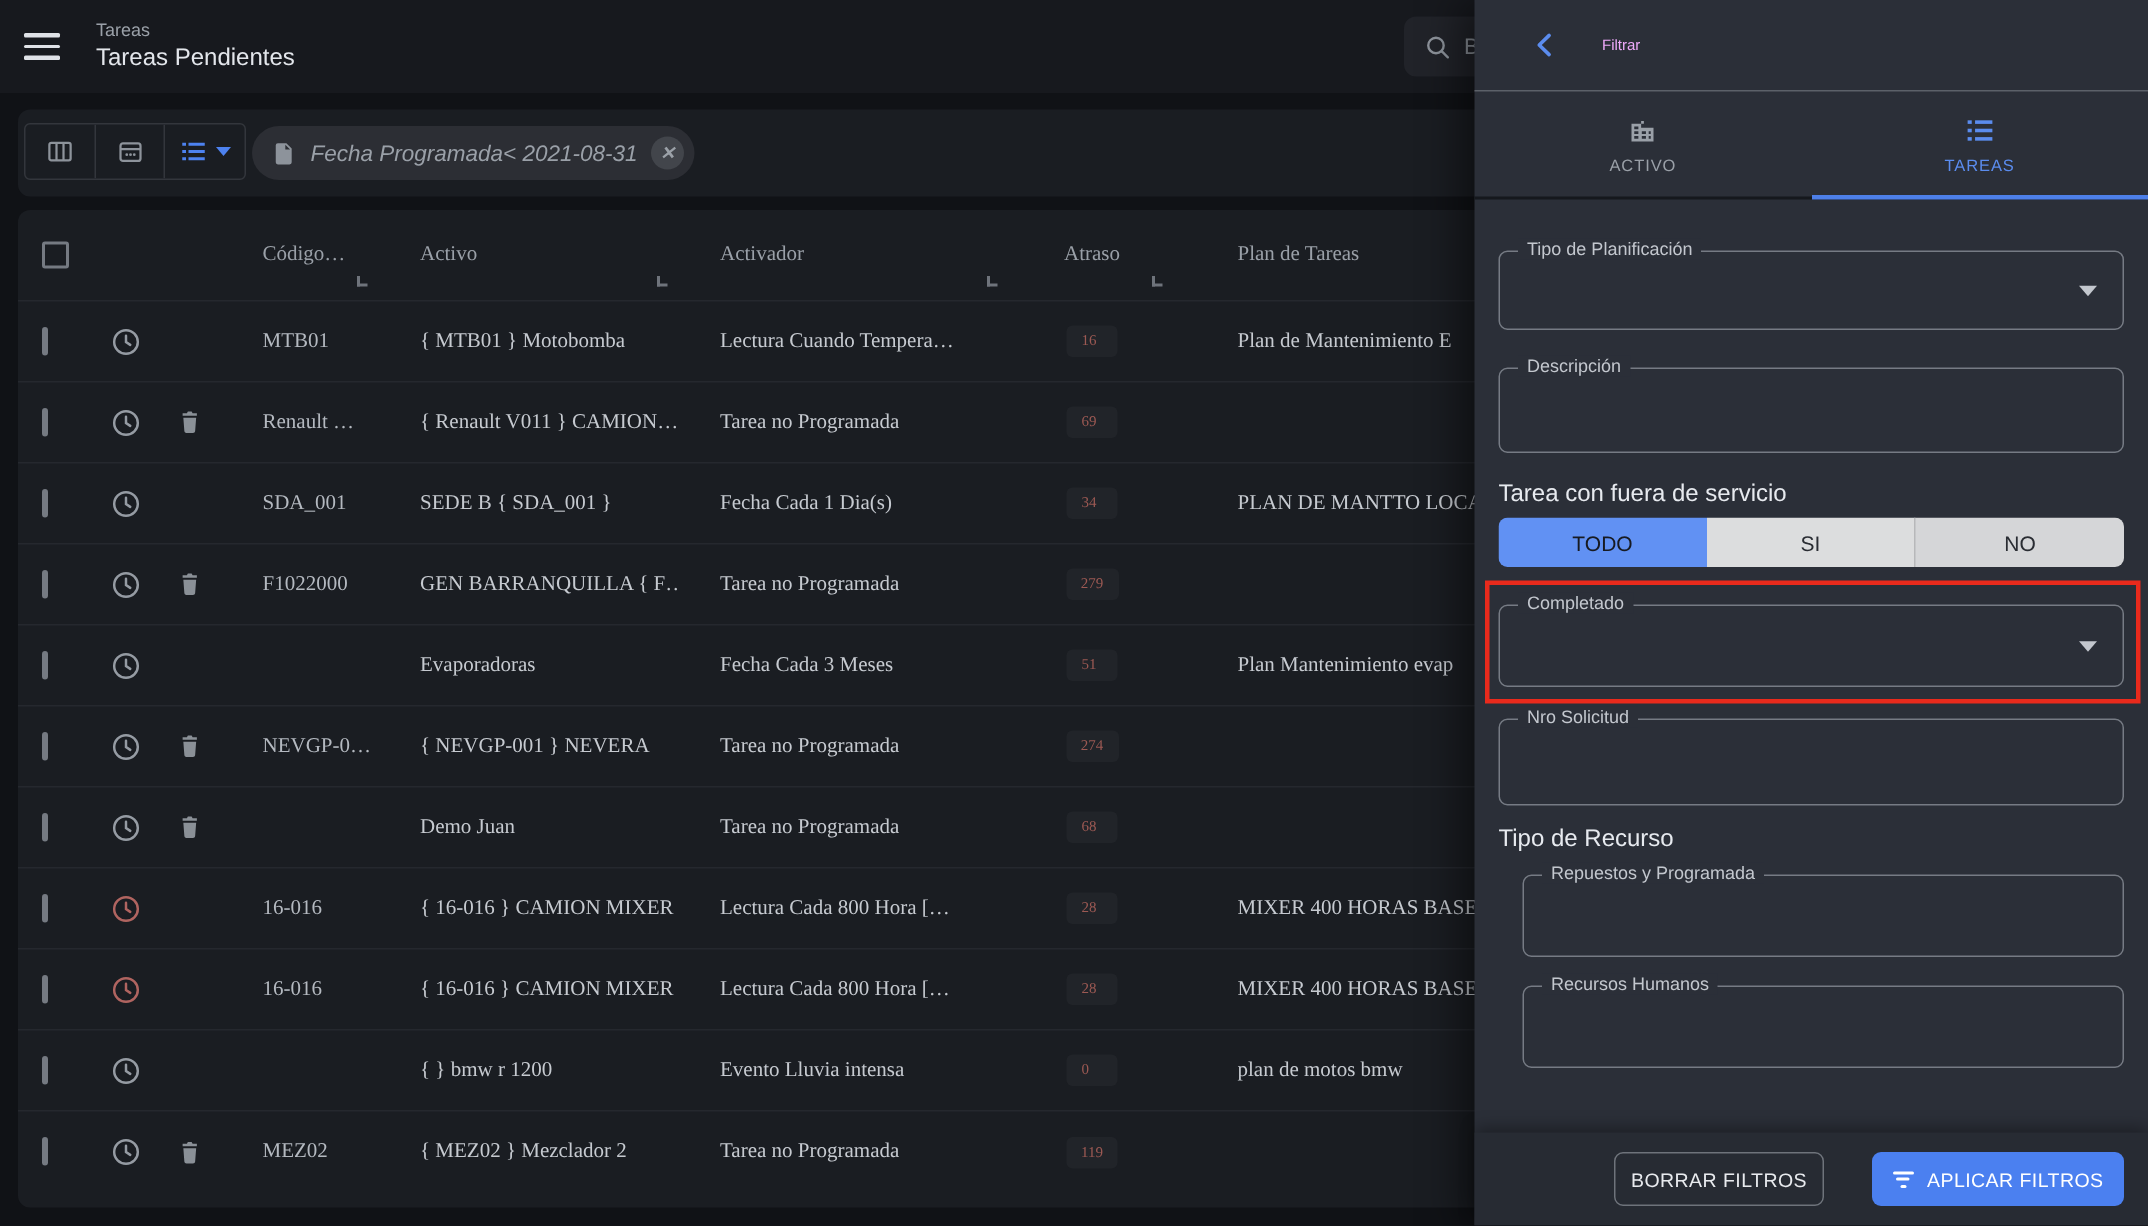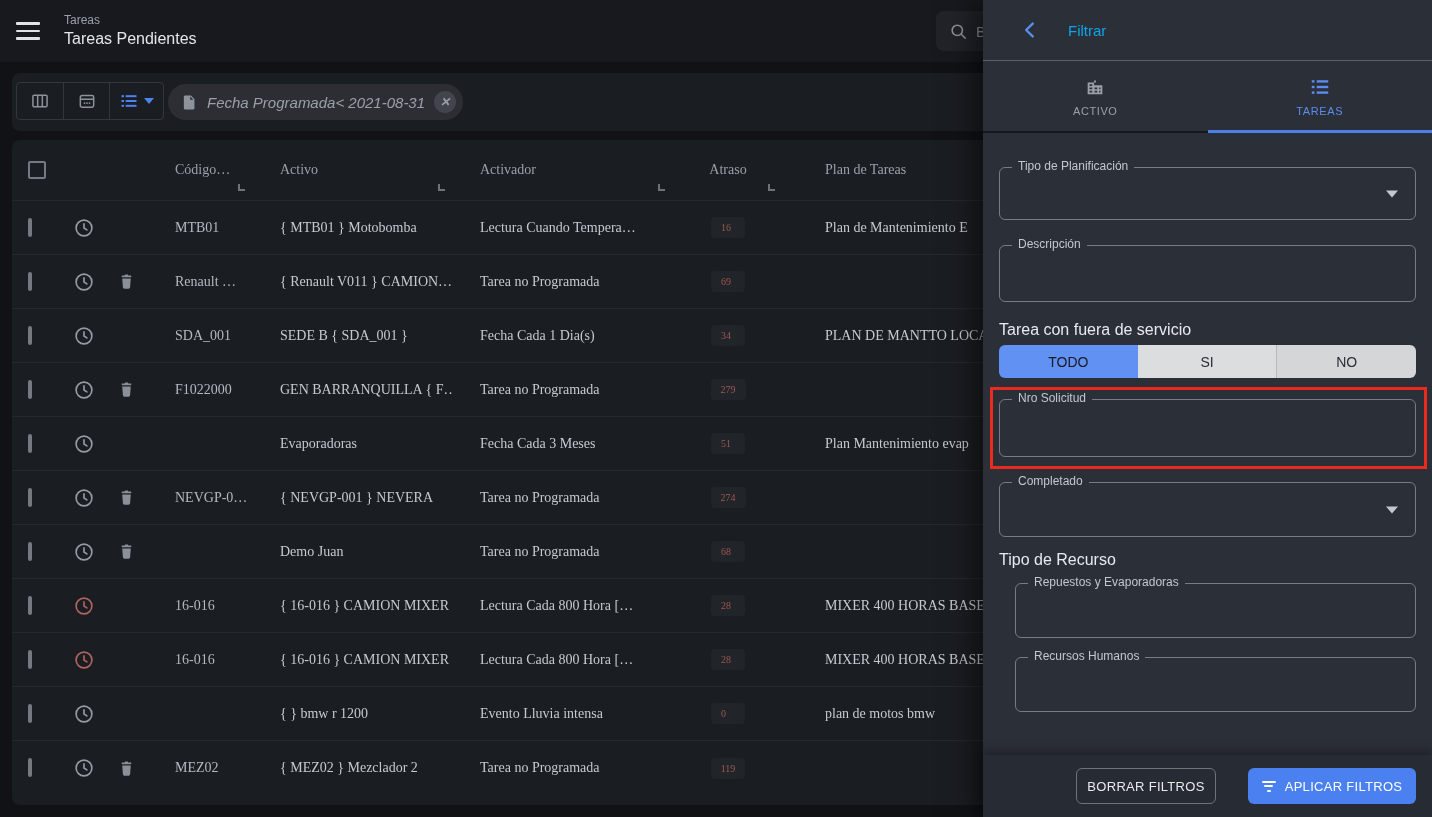--- a/index.html
+++ b/index.html
@@ -50,21 +50,21 @@
   .trash { color:#8a9097; }
   .atraso-cell { display:flex; justify-content:center; }
   .atraso-chip { min-width:34px; padding:5px 10px; border-radius:4px; background:#212429; color:#9c5953;
     font-size:10px; text-align:left; }
 
   
   .panel { position:absolute; right:0; top:0; width:449px; height:817px; background:#2b2f38; z-index:10;
     box-shadow:-10px 0 26px rgba(0,0,0,0.5); }
   .panel-header { height:61px; display:flex; align-items:center; border-bottom:1px solid #5c6169; }
   .back-btn { margin-left:36px; display:flex; cursor:pointer; }
-  .panel-title { margin-left:27px; font-size:15px; color:#0ea5e9; }
+  .panel-title { margin-left:27px; font-size:10px; color:#f0abfc; }
   .tabs { display:flex; height:72px; border-bottom:2px solid #15181d; }
   .tab { flex:1; position:relative; display:flex; flex-direction:column; align-items:center; justify-content:center; gap:7px; cursor:pointer; }
   .tab .tab-label { font-size:11px; letter-spacing:0.6px; }
   .tab-inactive { color:#9aa0a8; }
   .tab-active { color:#5b8cee; }
   .tab-active::after { content:""; position:absolute; left:0; right:0; bottom:-2px; height:3px; background:#4d7fe8; }
 
   .panel-body { position:relative; height:684px; overflow:hidden; }
   .field { position:relative; margin:0 16px; border:1px solid #767b84; border-radius:6px; background:transparent; }
   .field-label { position:absolute; top:-9px; left:12px; background:#2b2f38; padding:0 6px; font-size:12px; color:#c3c7ce; white-space:nowrap; }
@@ -468,34 +468,34 @@
       </div>
 
       <div class="sec-heading">Tarea con fuera de servicio</div>
 
       <div class="segmented">
         <div class="seg seg-selected">TODO</div>
         <div class="seg seg-mid">SI</div>
         <div class="seg seg-end">NO</div>
       </div>
 
-      <div class="field f-nro">
-        <span class="field-label">Nro Solicitud</span>
-      </div>
-
       <div class="field f-comp">
         <span class="field-label">Completado</span>
         <span class="select-caret"></span>
       </div>
 
+      <div class="field f-nro">
+        <span class="field-label">Nro Solicitud</span>
+      </div>
+
 
       <div class="sec-heading sec-heading2">Tipo de Recurso</div>
 
       <div class="field f-rep">
-        <span class="field-label">Repuestos y Evaporadoras</span>
+        <span class="field-label">Repuestos y Programada</span>
       </div>
 
       <div class="field f-rh">
         <span class="field-label">Recursos Humanos</span>
       </div>
 
       <div class="annotation"></div>
     </div>
 
     <div class="panel-footer">

